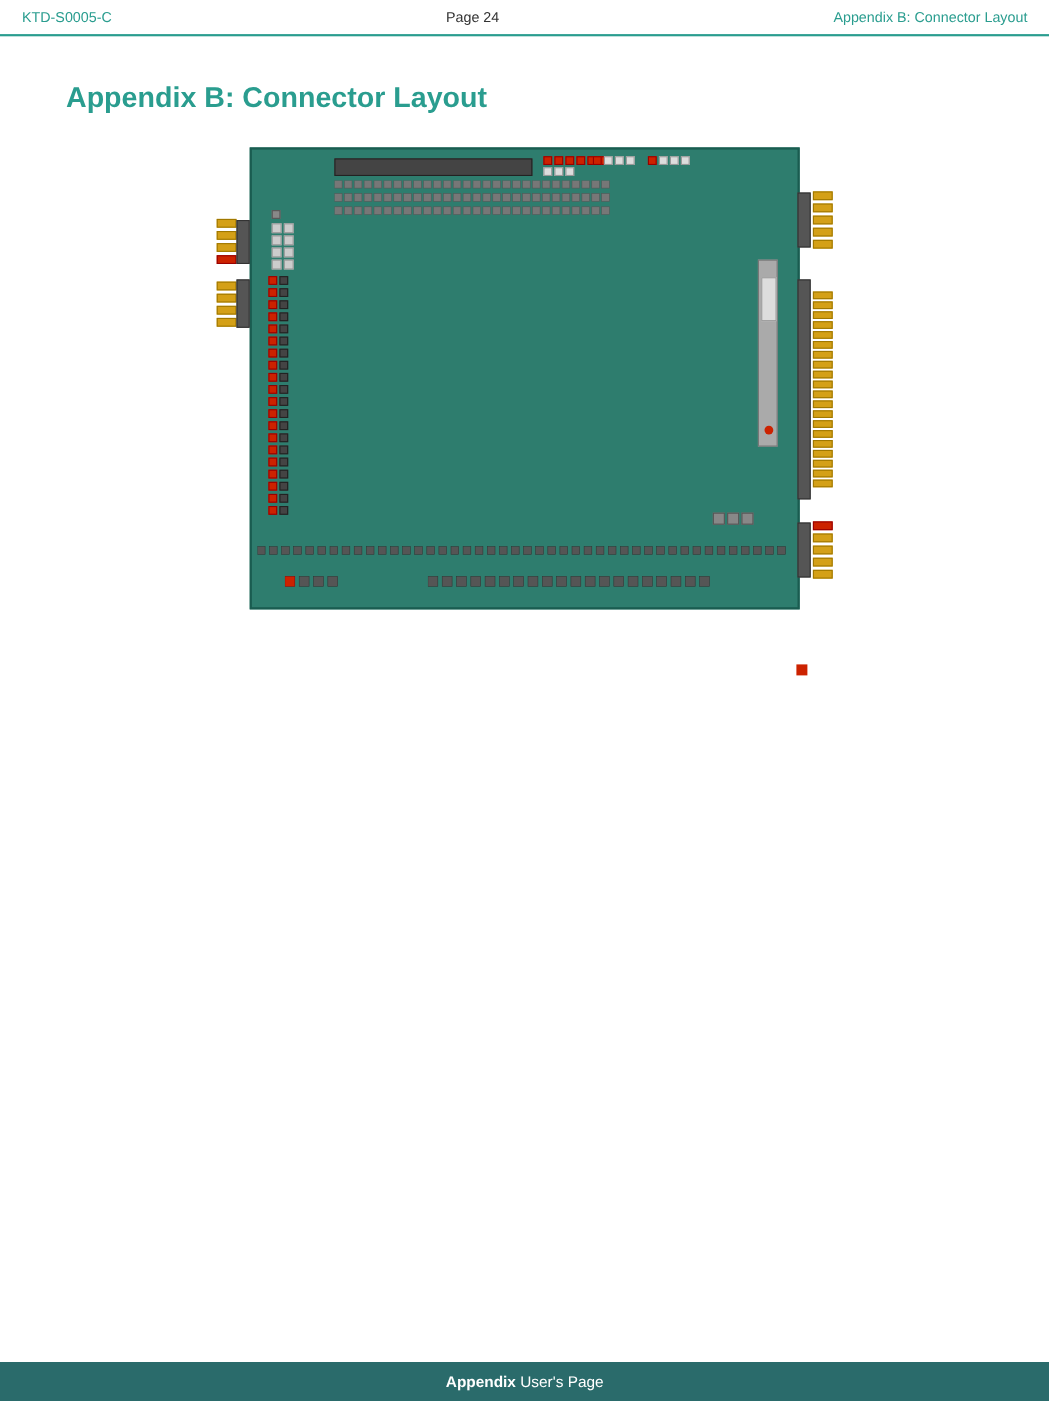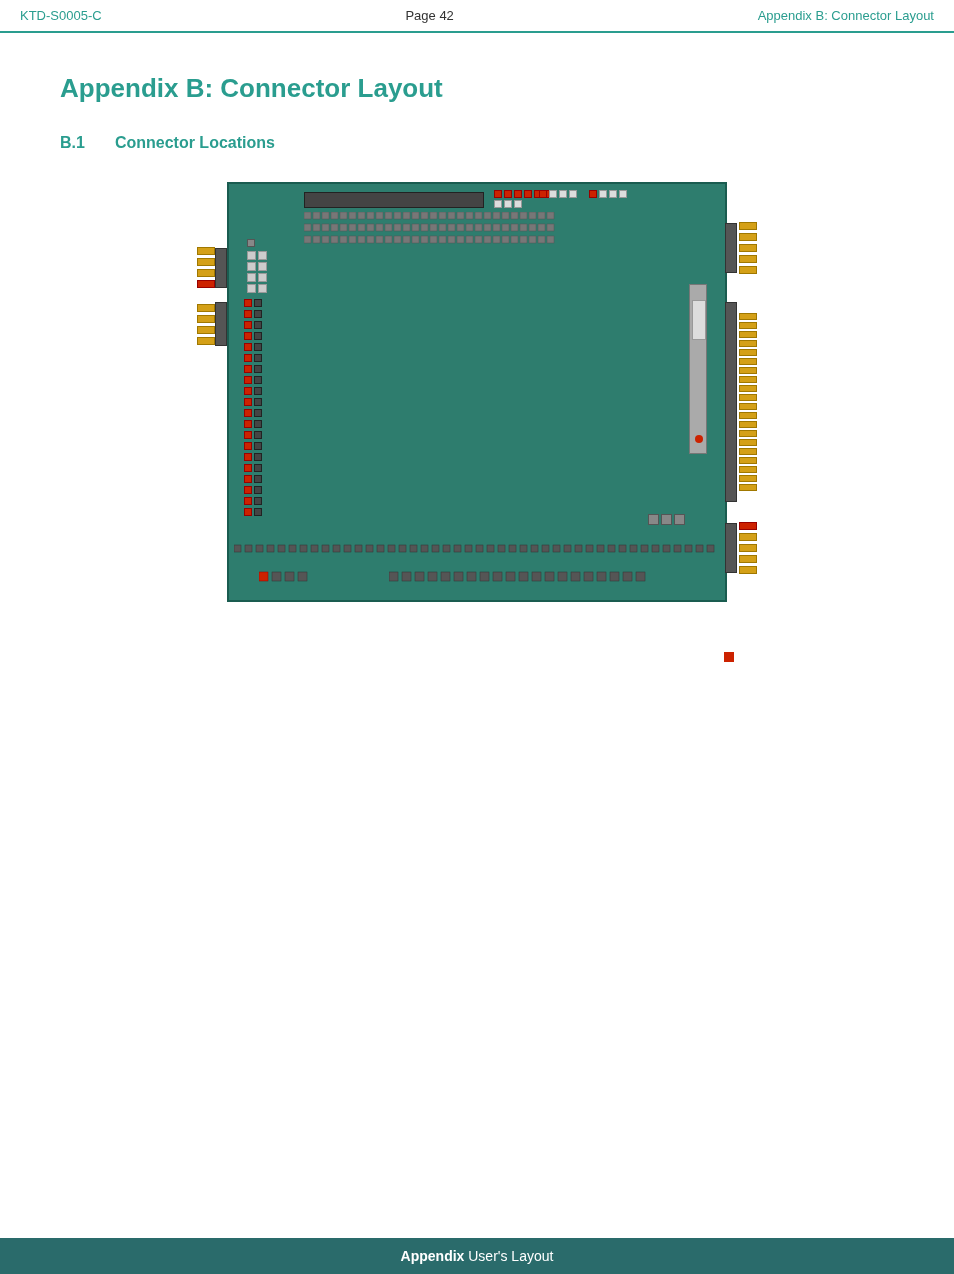--- a/index.html
+++ b/index.html
@@ -86,31 +86,27 @@
     }
     .footer strong { font-weight: bold; }
     .footer span { font-weight: normal; }
 
   </style>
 </head>
 <body>
 
 <div class="header">
   <span class="header-left">KTD-S0005-C</span>
-  <span class="header-center">Page 42</span>
+  <span class="header-center">Page 24</span>
   <span class="header-right">Appendix B: Connector Layout</span>
 </div>
 
 <div class="content">
   <h1 class="appendix-title">Appendix B: Connector Layout</h1>
 
-  <div class="section-title">
-    <span>B.1</span>
-    <span>Connector Locations</span>
-  </div>
 
   <div class="board-container">
     <div class="board-wrapper">
 
       <div class="pcb-board">
 
         <div style="position:absolute; top:8px; left:75px; width:180px; height:16px; background:#444; border:1px solid #222;"></div>
 
         <div style="position:absolute; top:6px; left:265px; display:grid; grid-template-columns:repeat(6,8px); gap:2px;">
           <div style="width:8px;height:8px;background:#cc2200;border:1px solid #900;"></div>
@@ -494,14 +490,14 @@
 
     </div>
 
     <div style="position:absolute; bottom:-30px; right:160px; width:10px; height:10px; background:#cc2200;"></div>
 
   </div>
 
 </div>
 
 <div class="footer">
-  <strong>Appendix</strong><span> User's Layout</span>
+  <strong>Appendix</strong><span> User's Page</span>
 </div>
 
 </body></html>

